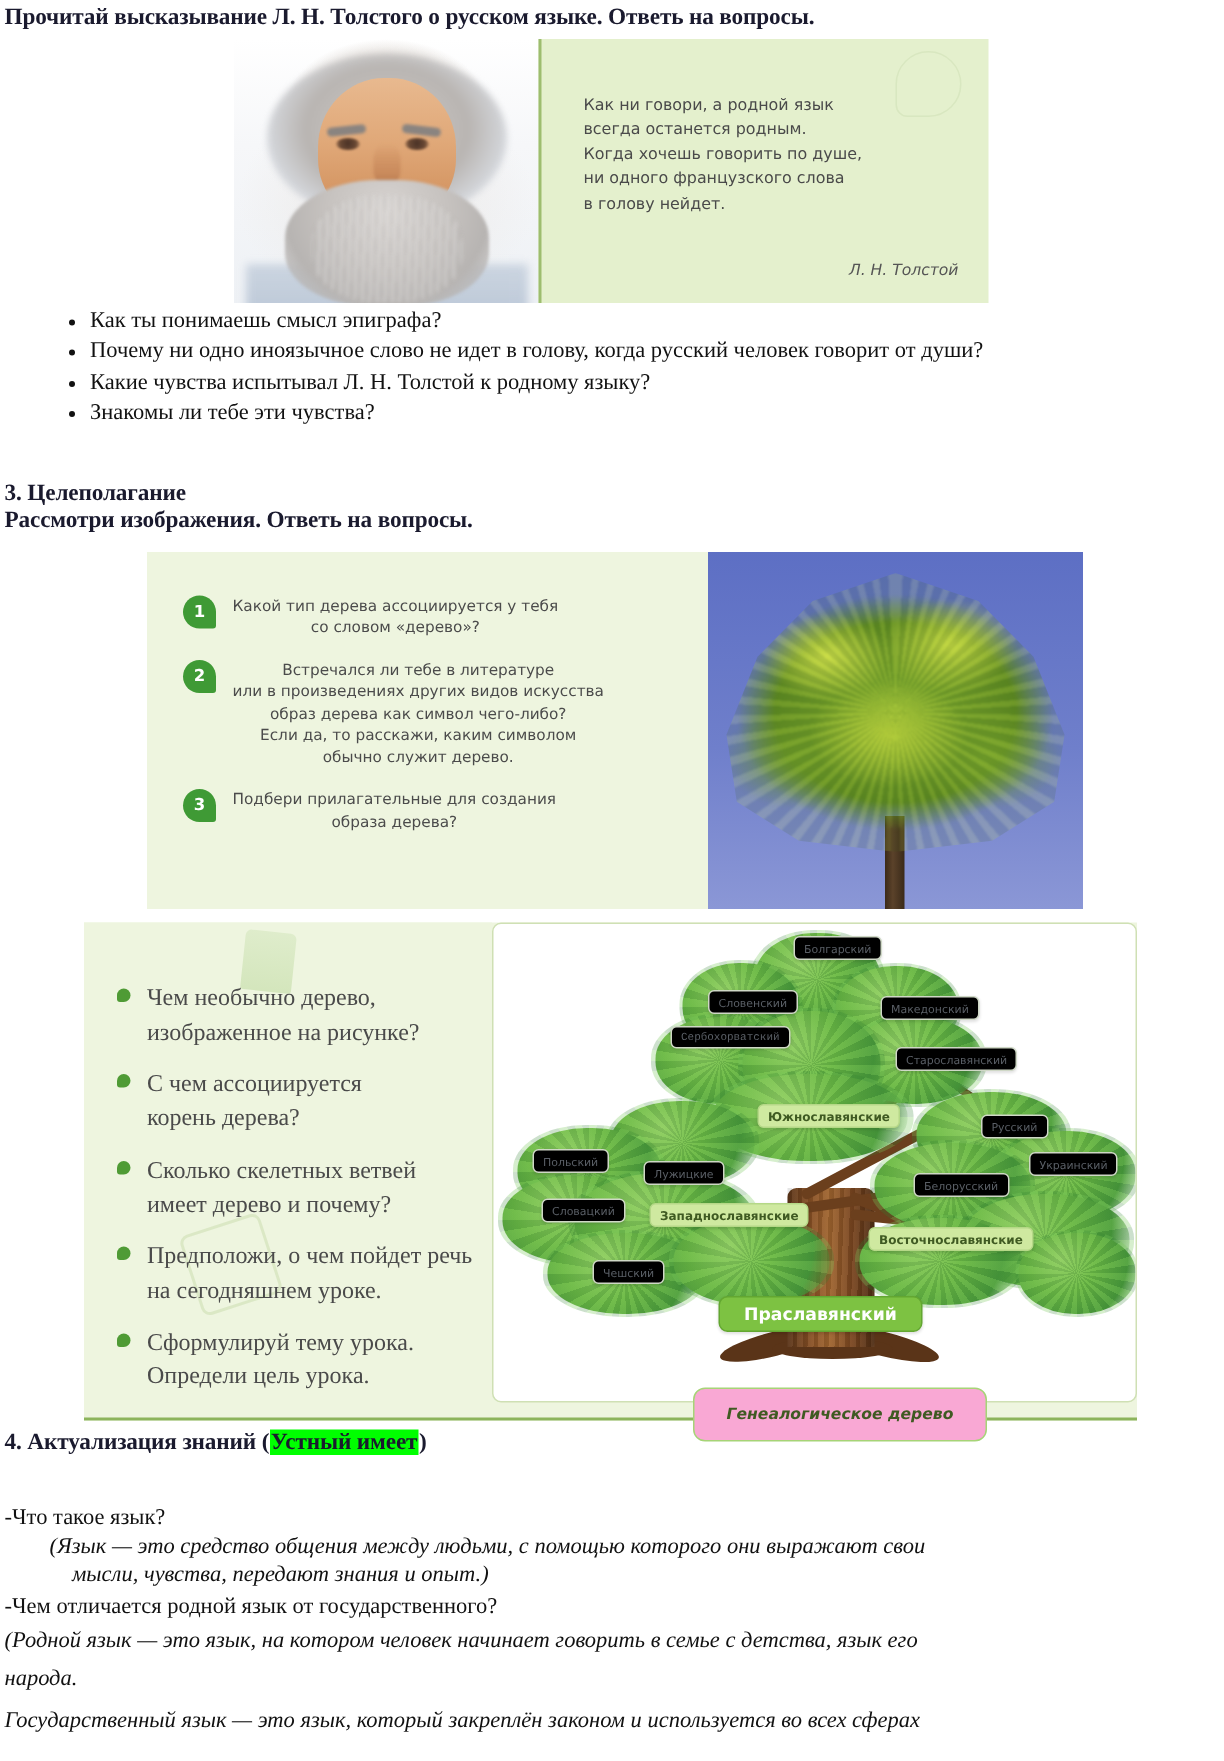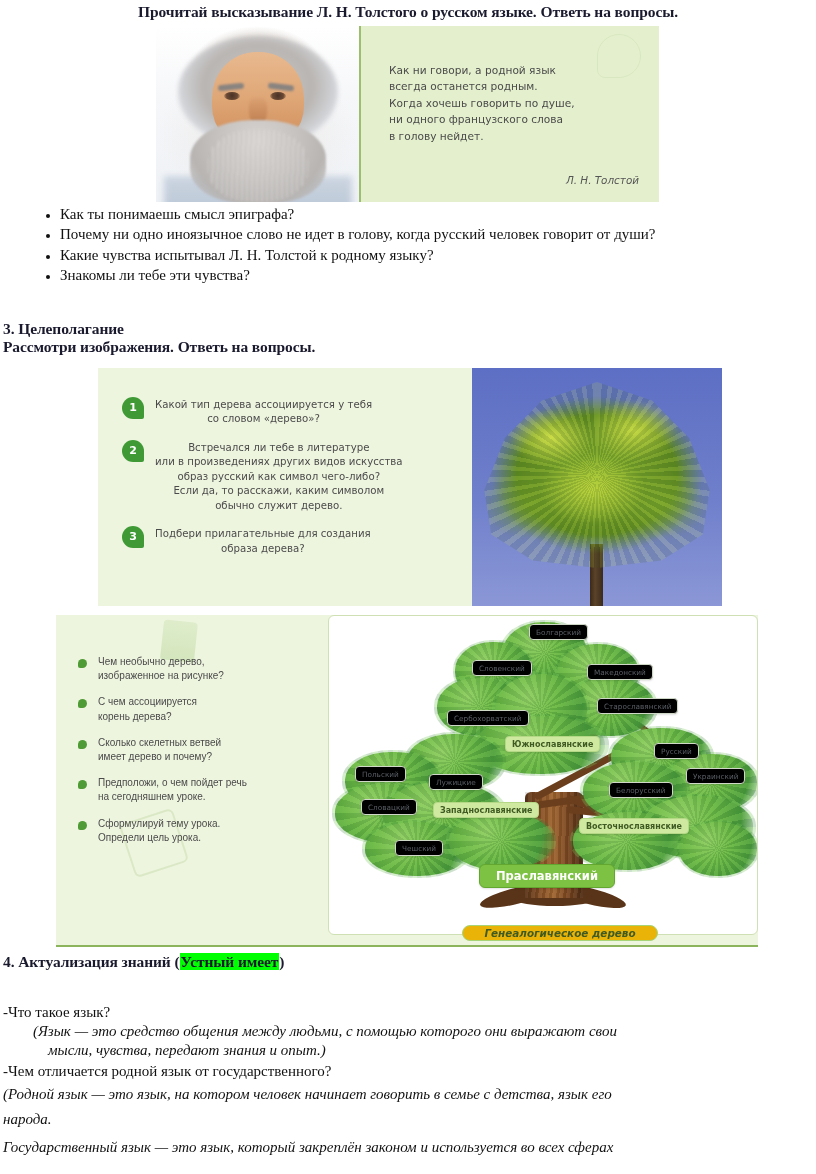--- a/index.html
+++ b/index.html
@@ -16,21 +16,20 @@
   .page { position:relative; width:816px; height:1174px; }
 
   
   .h-bold {
     font-family: "Liberation Serif", serif;
     font-weight: bold;
     font-size: 15.5px;
     line-height: 1.16;
     color: #1a1a2e;
     letter-spacing: -0.1px;
-    text-align: center;
   }
   #title-line { position:absolute; left:3px; top:3px; width:810px; }
 
   
   #epigraph { position:absolute; left:156px; top:26px; width:503px; height:176px; display:flex; }
   #portrait {
     width:203px; height:176px;
     background:
       radial-gradient(ellipse 46% 36% at 50% 26%, #e9e3dd 0%, #d9d2cb 45%, rgba(224,228,233,0) 72%),
       radial-gradient(ellipse 70% 58% at 50% 62%, #ece9e6 0%, rgba(236,233,230,0) 70%),
@@ -172,22 +171,22 @@
   #panel2 .bcol .wm2 {
     position:absolute; left:70px; top:200px; width:56px; height:56px;
     border:2px solid rgba(160,195,120,.35); border-radius:6px; transform:rotate(-18deg); opacity:.7;
   }
   .brow { display:flex; align-items:flex-start; margin-bottom:12px; position:relative; z-index:2; }
   .bdot {
     width:9px; height:9px; flex:0 0 9px; margin-right:11px; margin-top:4px;
     background:#4f9b35; border-radius:50% 50% 50% 2px;
   }
   .btxt {
-    font-size:10px; line-height:1.42; color:#4a4a4a; white-space:pre-line;
-    font-family:Liberation Sans, sans-serif;
+    font-size:16px; line-height:1.42; color:#4a4a4a; white-space:pre-line;
+    font-family:Liberation Serif, serif;
   }
   #panel2 .treecol {
     width:430px; height:320px; background:#ffffff; position:relative;
     border:1px solid #cfe0b4; border-radius:6px; overflow:hidden;
   }
 
   
   .gtrunk {
     position:absolute; left:196px; top:176px; width:58px; height:106px;
     background: linear-gradient(90deg,#5a3418 0%, #8a5226 28%, #a0652f 48%, #7a4620 74%, #4e2d14 100%);
@@ -220,22 +219,22 @@
     z-index:5;
   }
   .glabel.group {
     background:#cfe9a0; border-color:#b5d887; color:#3f5a22; font-weight:bold; font-size:8px;
   }
   .glabel.root {
     background:#7dc242; border-color:#63a731; color:#ffffff; font-weight:bold; font-size:11.5px;
     padding:4px 16px; border-radius:6px;
   }
   #gcaption {
-    position:absolute; left:462px; top:925px; width:196px; height:16px;
-    background:#eab308; border:1px solid #a6d477; border-radius:8px;
+    position:absolute; left:462px; top:925px; width:196px; height:36px;
+    background:#f9a8d4; border:1px solid #a6d477; border-radius:8px;
     font-family:"DejaVu Sans", sans-serif; font-size:10.4px; font-style:italic; font-weight:bold;
     color:#3f5a22; display:flex; align-items:center; justify-content:center; z-index:6;
   }
   #panel2-bg {
     position:absolute; left:56px; top:615px; width:702px; height:332px;
     background:#eef5df; border-bottom:2px solid #8cb45c; z-index:0;
   }
 
   
   #s4 { position:absolute; left:3px; top:953px; }
@@ -293,21 +292,21 @@
     <div class="qcol">
       <div class="qrow">
         <div class="qnum">1</div>
         <div class="qtxt">Какой тип дерева ассоциируется у тебя
 со словом «дерево»?</div>
       </div>
       <div class="qrow">
         <div class="qnum">2</div>
         <div class="qtxt">Встречался ли тебе в литературе
 или в произведениях других видов искусства
-образ русский как символ чего-либо?
+образ дерева как символ чего-либо?
 Если да, то расскажи, каким символом
 обычно служит дерево.</div>
       </div>
       <div class="qrow">
         <div class="qnum">3</div>
         <div class="qtxt">Подбери прилагательные для создания
 образа дерева?</div>
       </div>
     </div>
     <div class="photocol">
@@ -386,21 +385,21 @@
       <div class="gfoliage" style="left:282px; top:112px; width:100px;height:58px;"></div>
       <div class="gfoliage" style="left:336px; top:138px; width:92px; height:58px;"></div>
       <div class="gfoliage" style="left:254px; top:146px; width:104px;height:58px;"></div>
       <div class="gfoliage" style="left:312px; top:180px; width:112px;height:62px;"></div>
       <div class="gfoliage" style="left:244px; top:196px; width:108px;height:58px;"></div>
       <div class="gfoliage" style="left:350px; top:206px; width:78px; height:54px;"></div>
 
       <div class="glabel" style="left:200px; top:8px;">Болгарский</div>
       <div class="glabel" style="left:143px; top:44px;">Словенский</div>
       <div class="glabel" style="left:258px; top:48px;">Македонский</div>
-      <div class="glabel" style="left:118px; top:94px;">Сербохорватский</div>
+      <div class="glabel" style="left:118px; top:68px;font-family:Liberation Mono, monospace;">Сербохорватский</div>
       <div class="glabel" style="left:268px; top:82px;">Старославянский</div>
       <div class="glabel group" style="left:176px; top:120px;">Южнославянские</div>
       <div class="glabel" style="left:325px; top:127px;">Русский</div>
       <div class="glabel" style="left:100px; top:134px;margin-top:24px;">Лужицкие</div>
       <div class="glabel" style="left:26px;  top:150px;">Польский</div>
       <div class="glabel" style="left:357px; top:152px;">Украинский</div>
       <div class="glabel" style="left:280px; top:166px;">Белорусский</div>
       <div class="glabel" style="left:32px;  top:183px;text-align:right;">Словацкий</div>
       <div class="glabel group" style="left:104px; top:186px;">Западнославянские</div>
       <div class="glabel group" style="left:250px; top:202px;">Восточнославянские</div>

